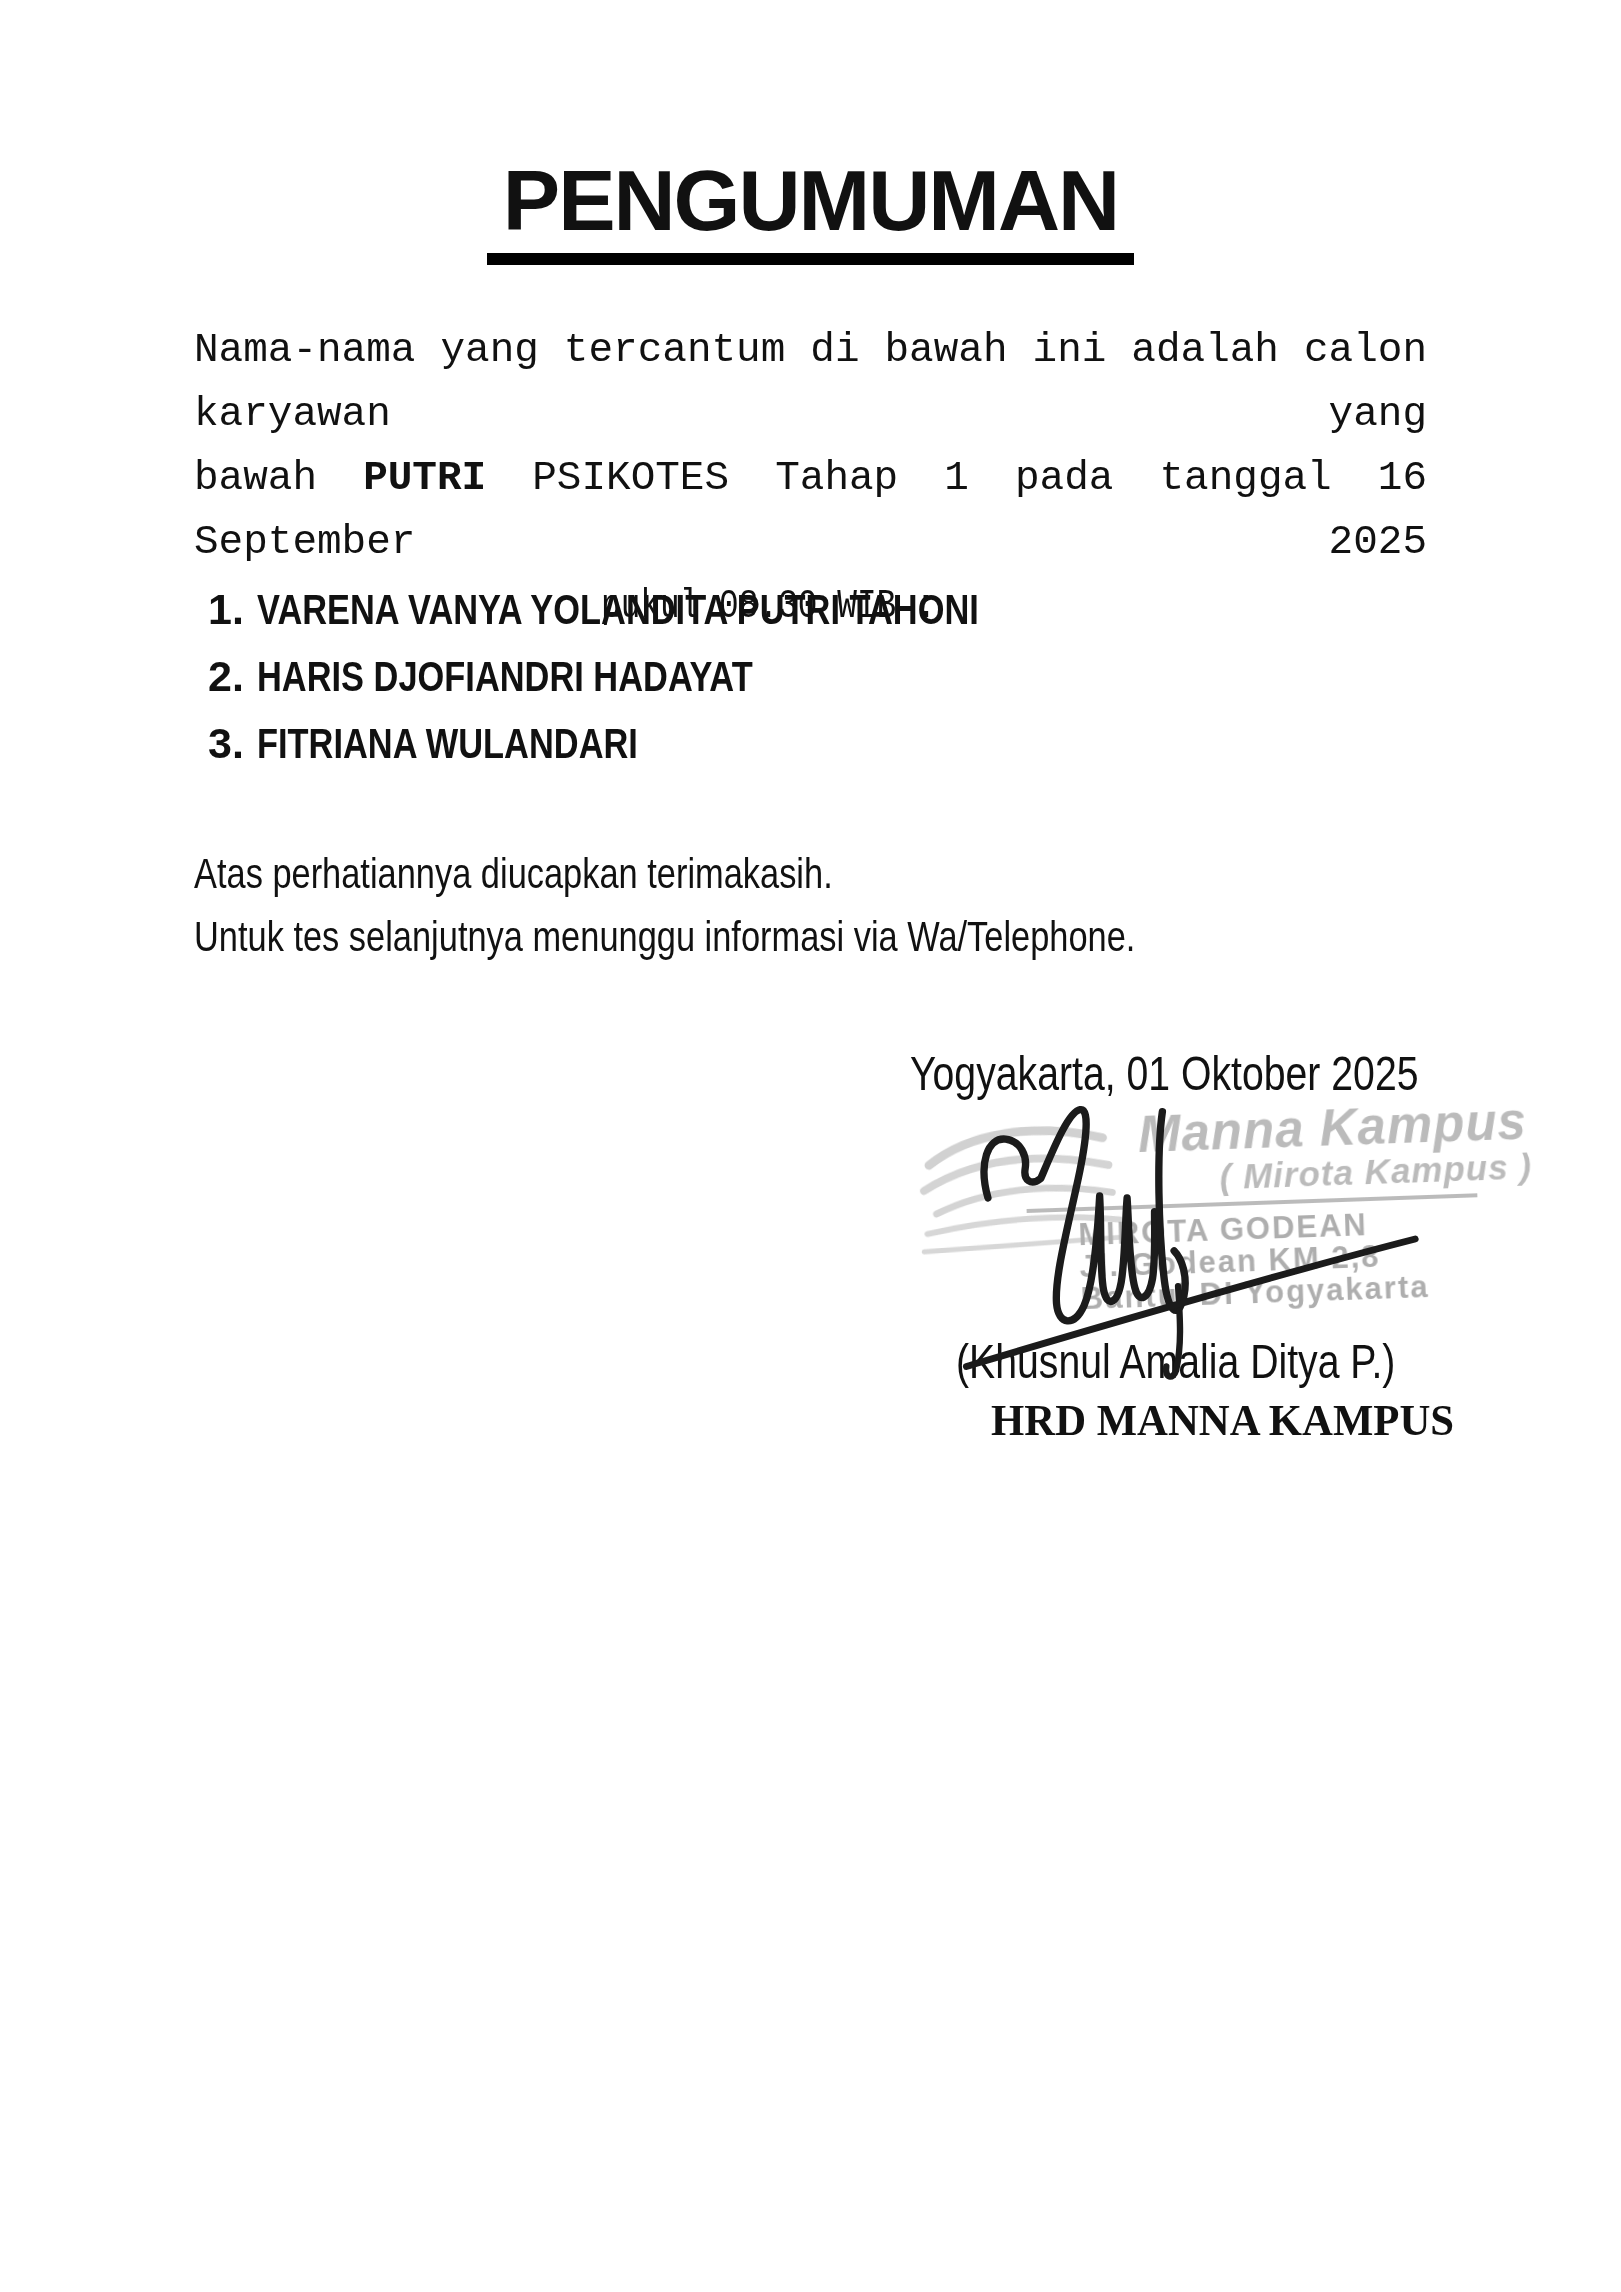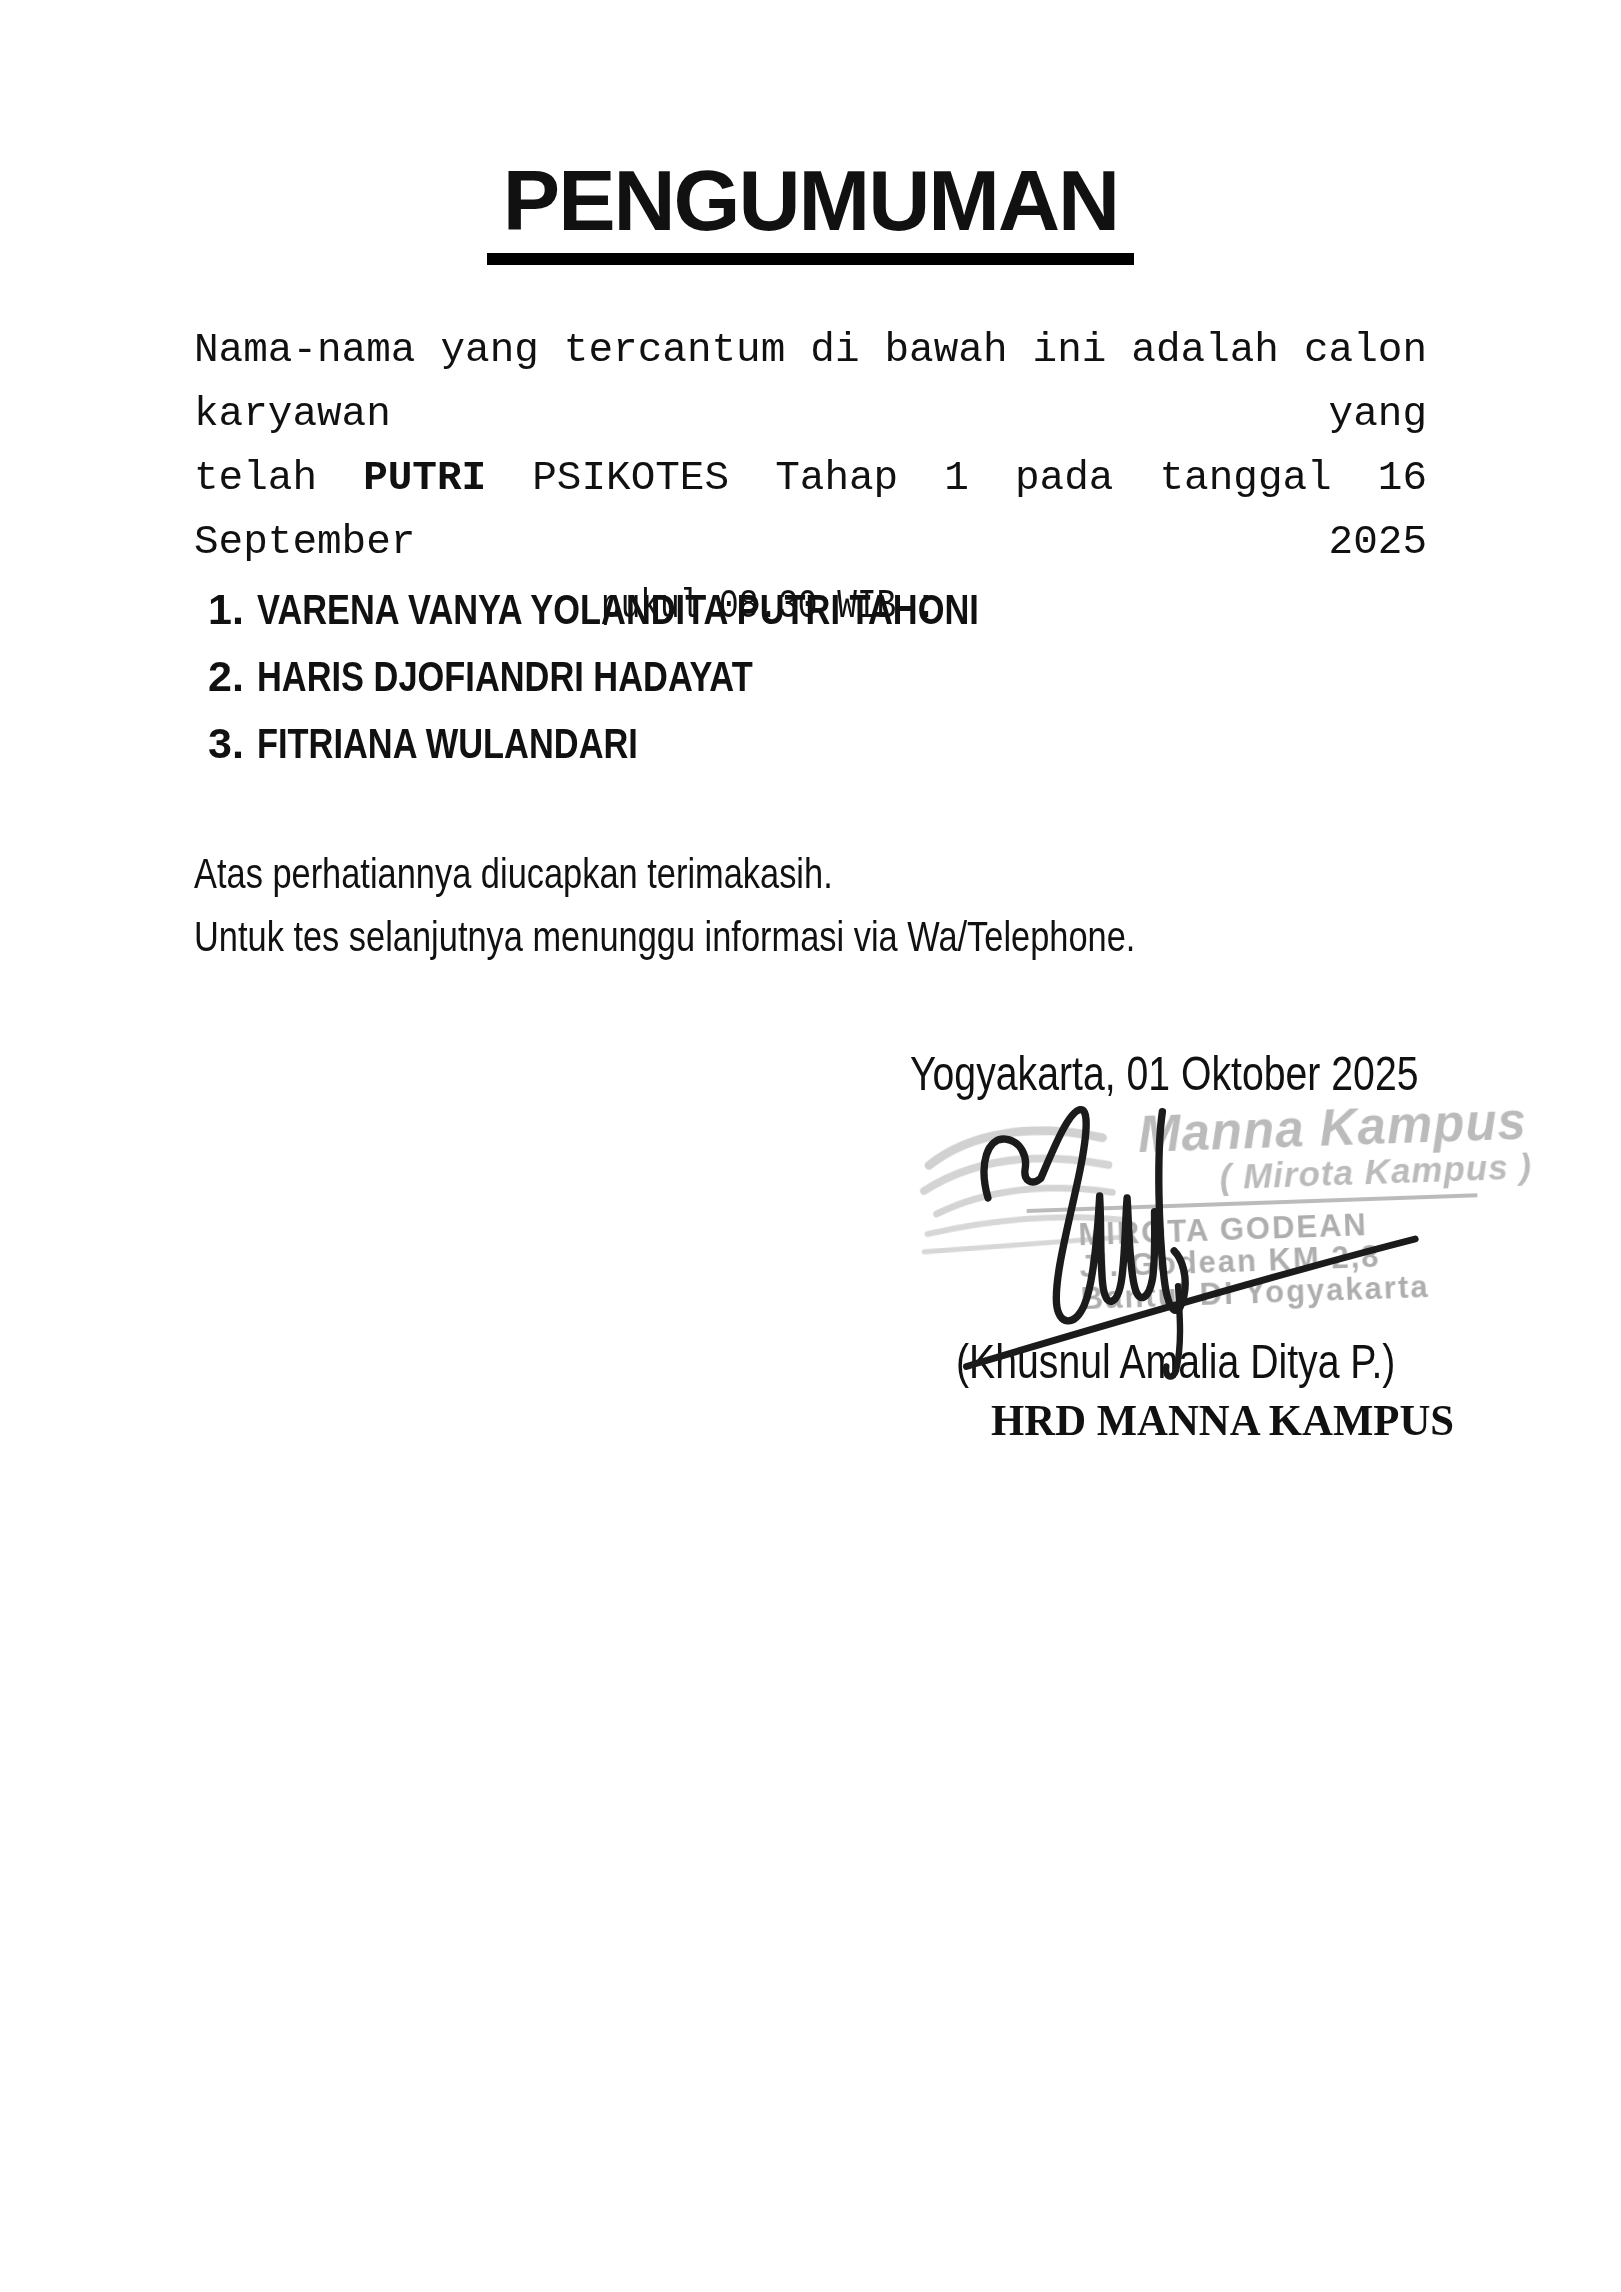--- a/index.html
+++ b/index.html
@@ -67,21 +67,21 @@
 
   <div class="title-wrap">
     <span class="title">PENGUMUMAN</span>
   </div>
 
   <div class="intro">
     <div class="jline">
       <span>Nama-nama yang tercantum di bawah ini adalah calon karyawan yang</span>
     </div>
     <div class="jline">
-      <span>telah</span>
+      <span>bawah</span>
       <span class="b">PUTRI</span>
       <span>PSIKOTES Tahap 1 pada tanggal 16 September 2025</span>
     </div>
     <div class="lline">
       <span class="cond"><span>pukul 08.30 WIB</span>
         <span class="b">:</span></span>
     </div>
   </div>
 
   <div class="candidates">

